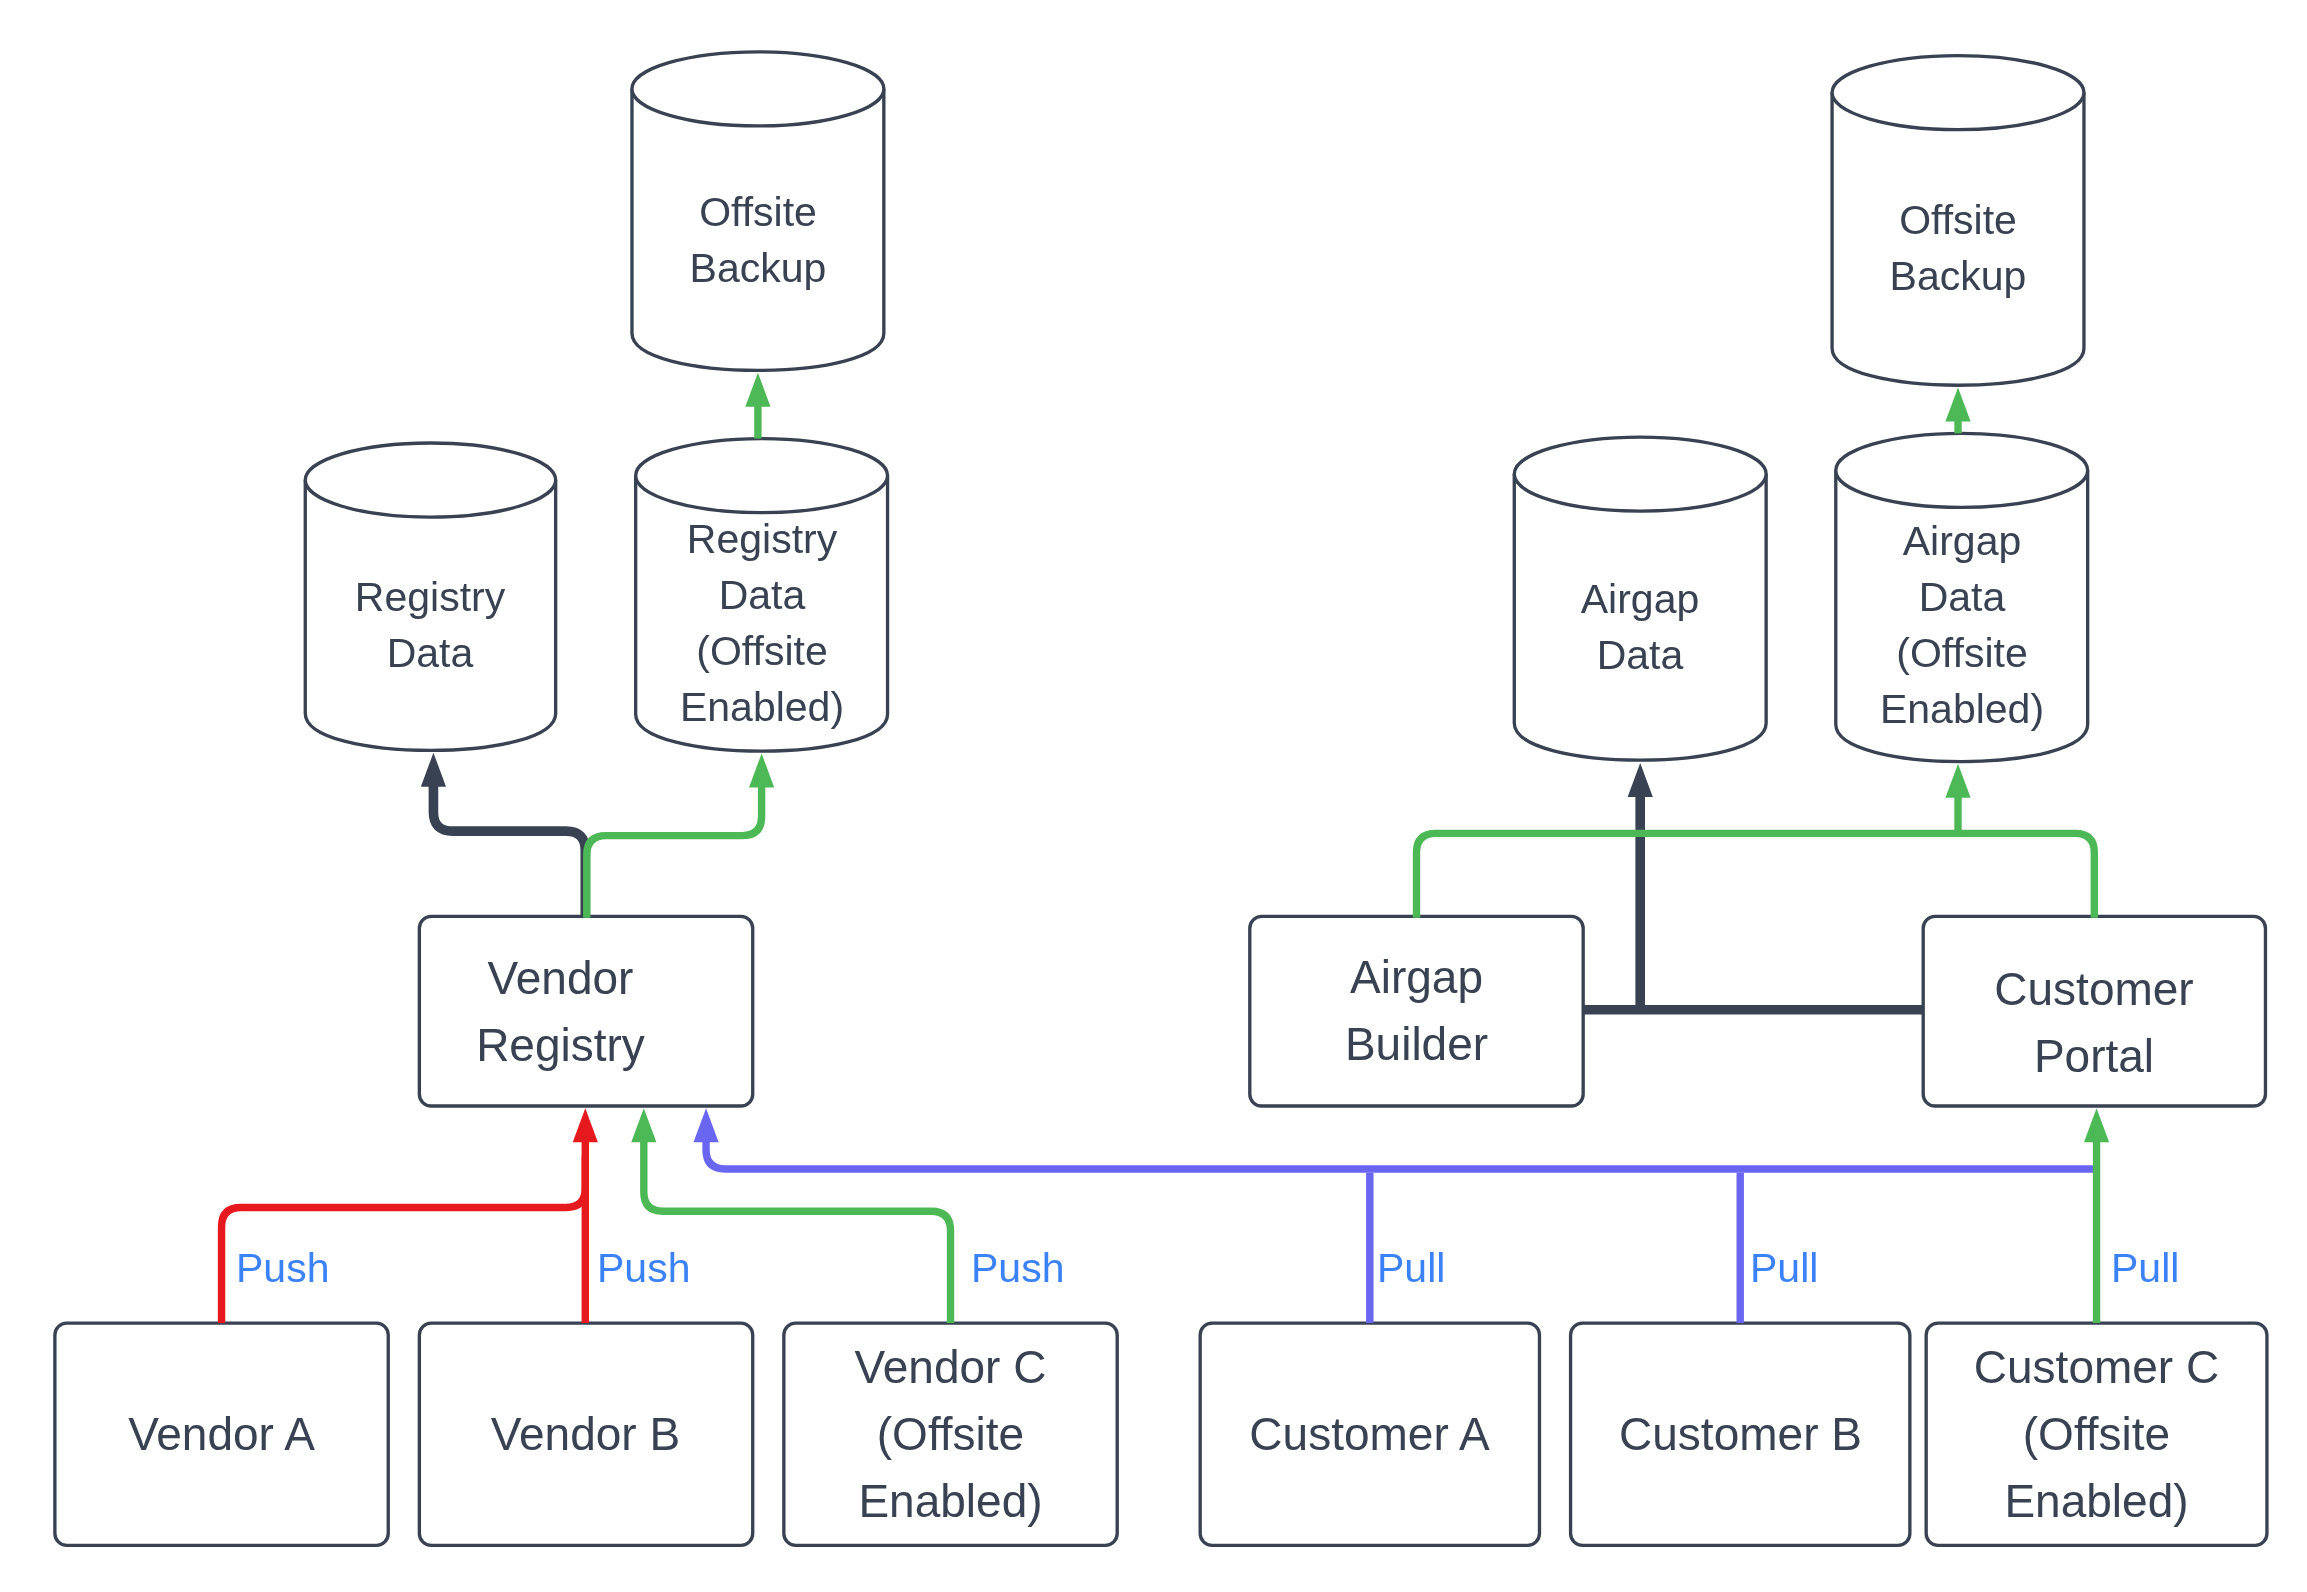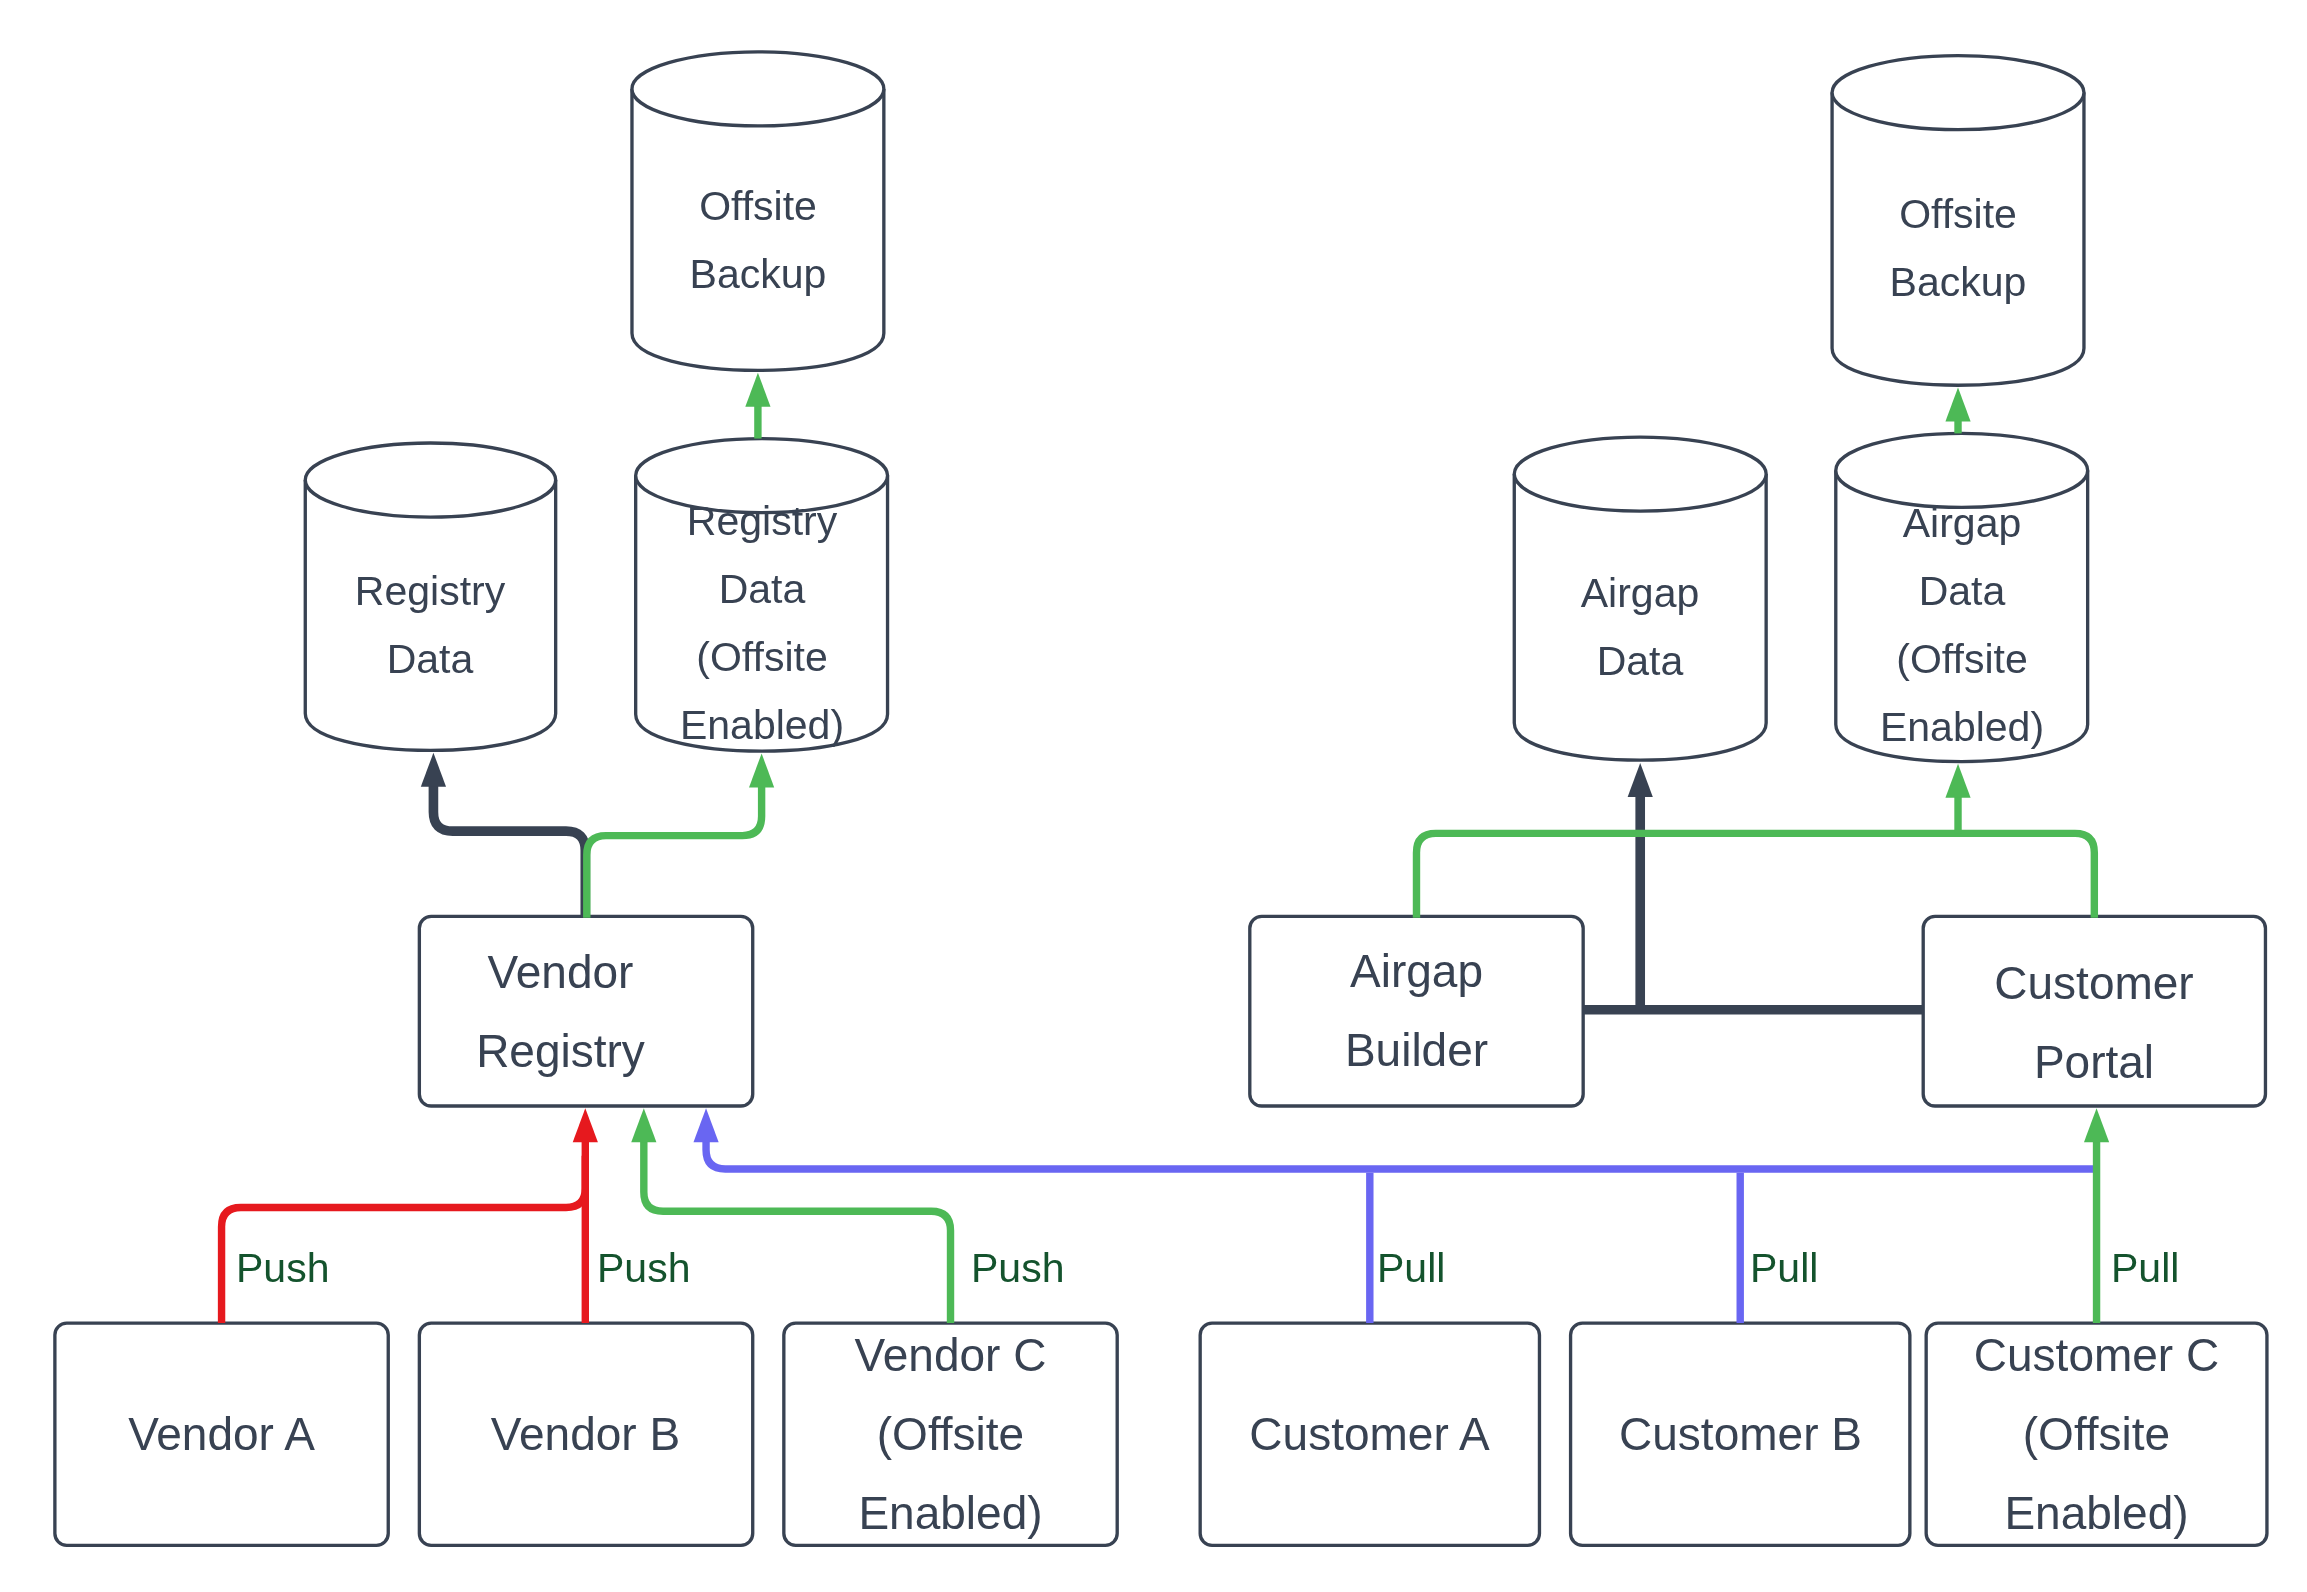--- a/index.html
+++ b/index.html
@@ -33,37 +33,36 @@
     pointer-events: none;
   }
   .node-label {
     position: absolute;
     display: flex;
     flex-direction: column;
     align-items: center;
     justify-content: center;
     text-align: center;
     color: #384252;
-    gap: 12px;
   }
   .node-label.box-label .label-line {
     font-size: 46px;
     line-height: 67px;
     white-space: nowrap;
   }
   .node-label.cylinder-label .label-line {
     font-size: 41px;
     line-height: 56px;
     white-space: nowrap;
   }
   .edge-label {
     position: absolute;
     font-size: 41px;
     line-height: 44px;
-    color: #14532d;
+    color: #3b82f6;
     white-space: nowrap;
   }
 </style>
 </head>
 <body>
 
 <div id="diagram">
   <svg id="shape-layer" width="2307" height="1592" viewBox="0 0 3114 2149" xmlns="http://www.w3.org/2000/svg">
       <g>
         <path d="M 853 120 L 853 450 C 853 516.6666666666666 1193 516.6666666666666 1193 450 L 1193 120" fill="#ffffff" stroke="#384252" stroke-width="4.5"></path>

